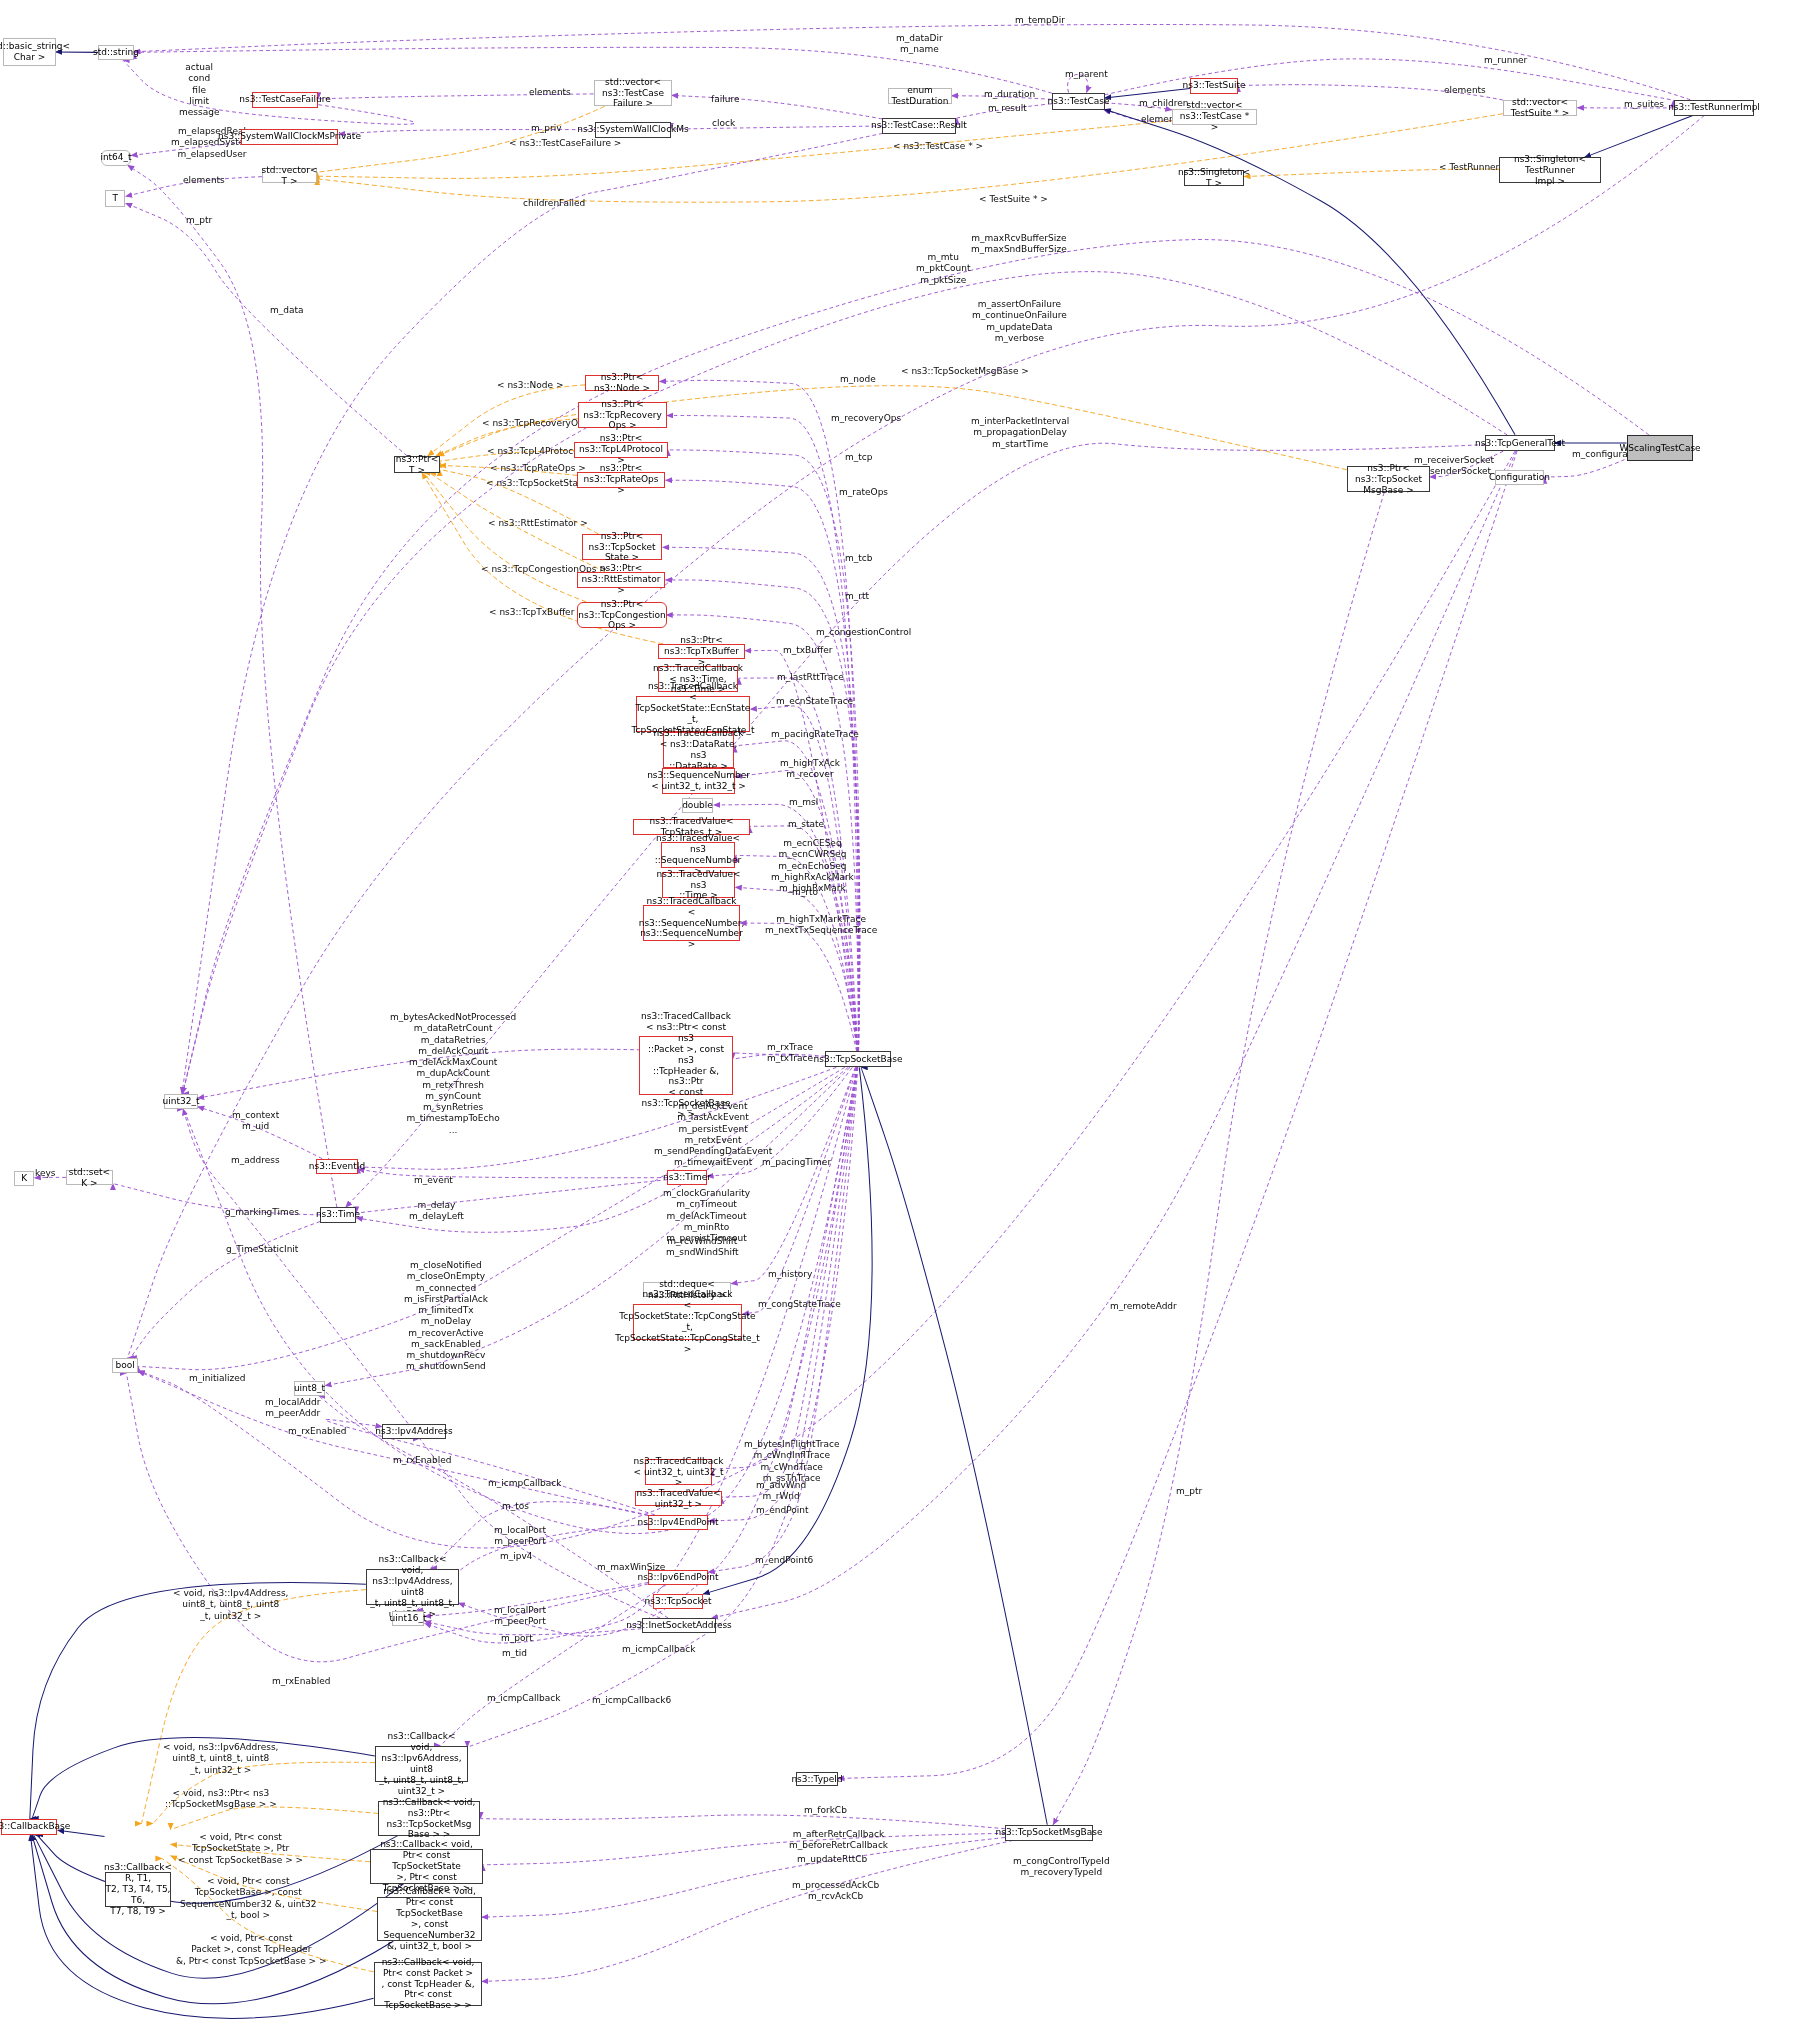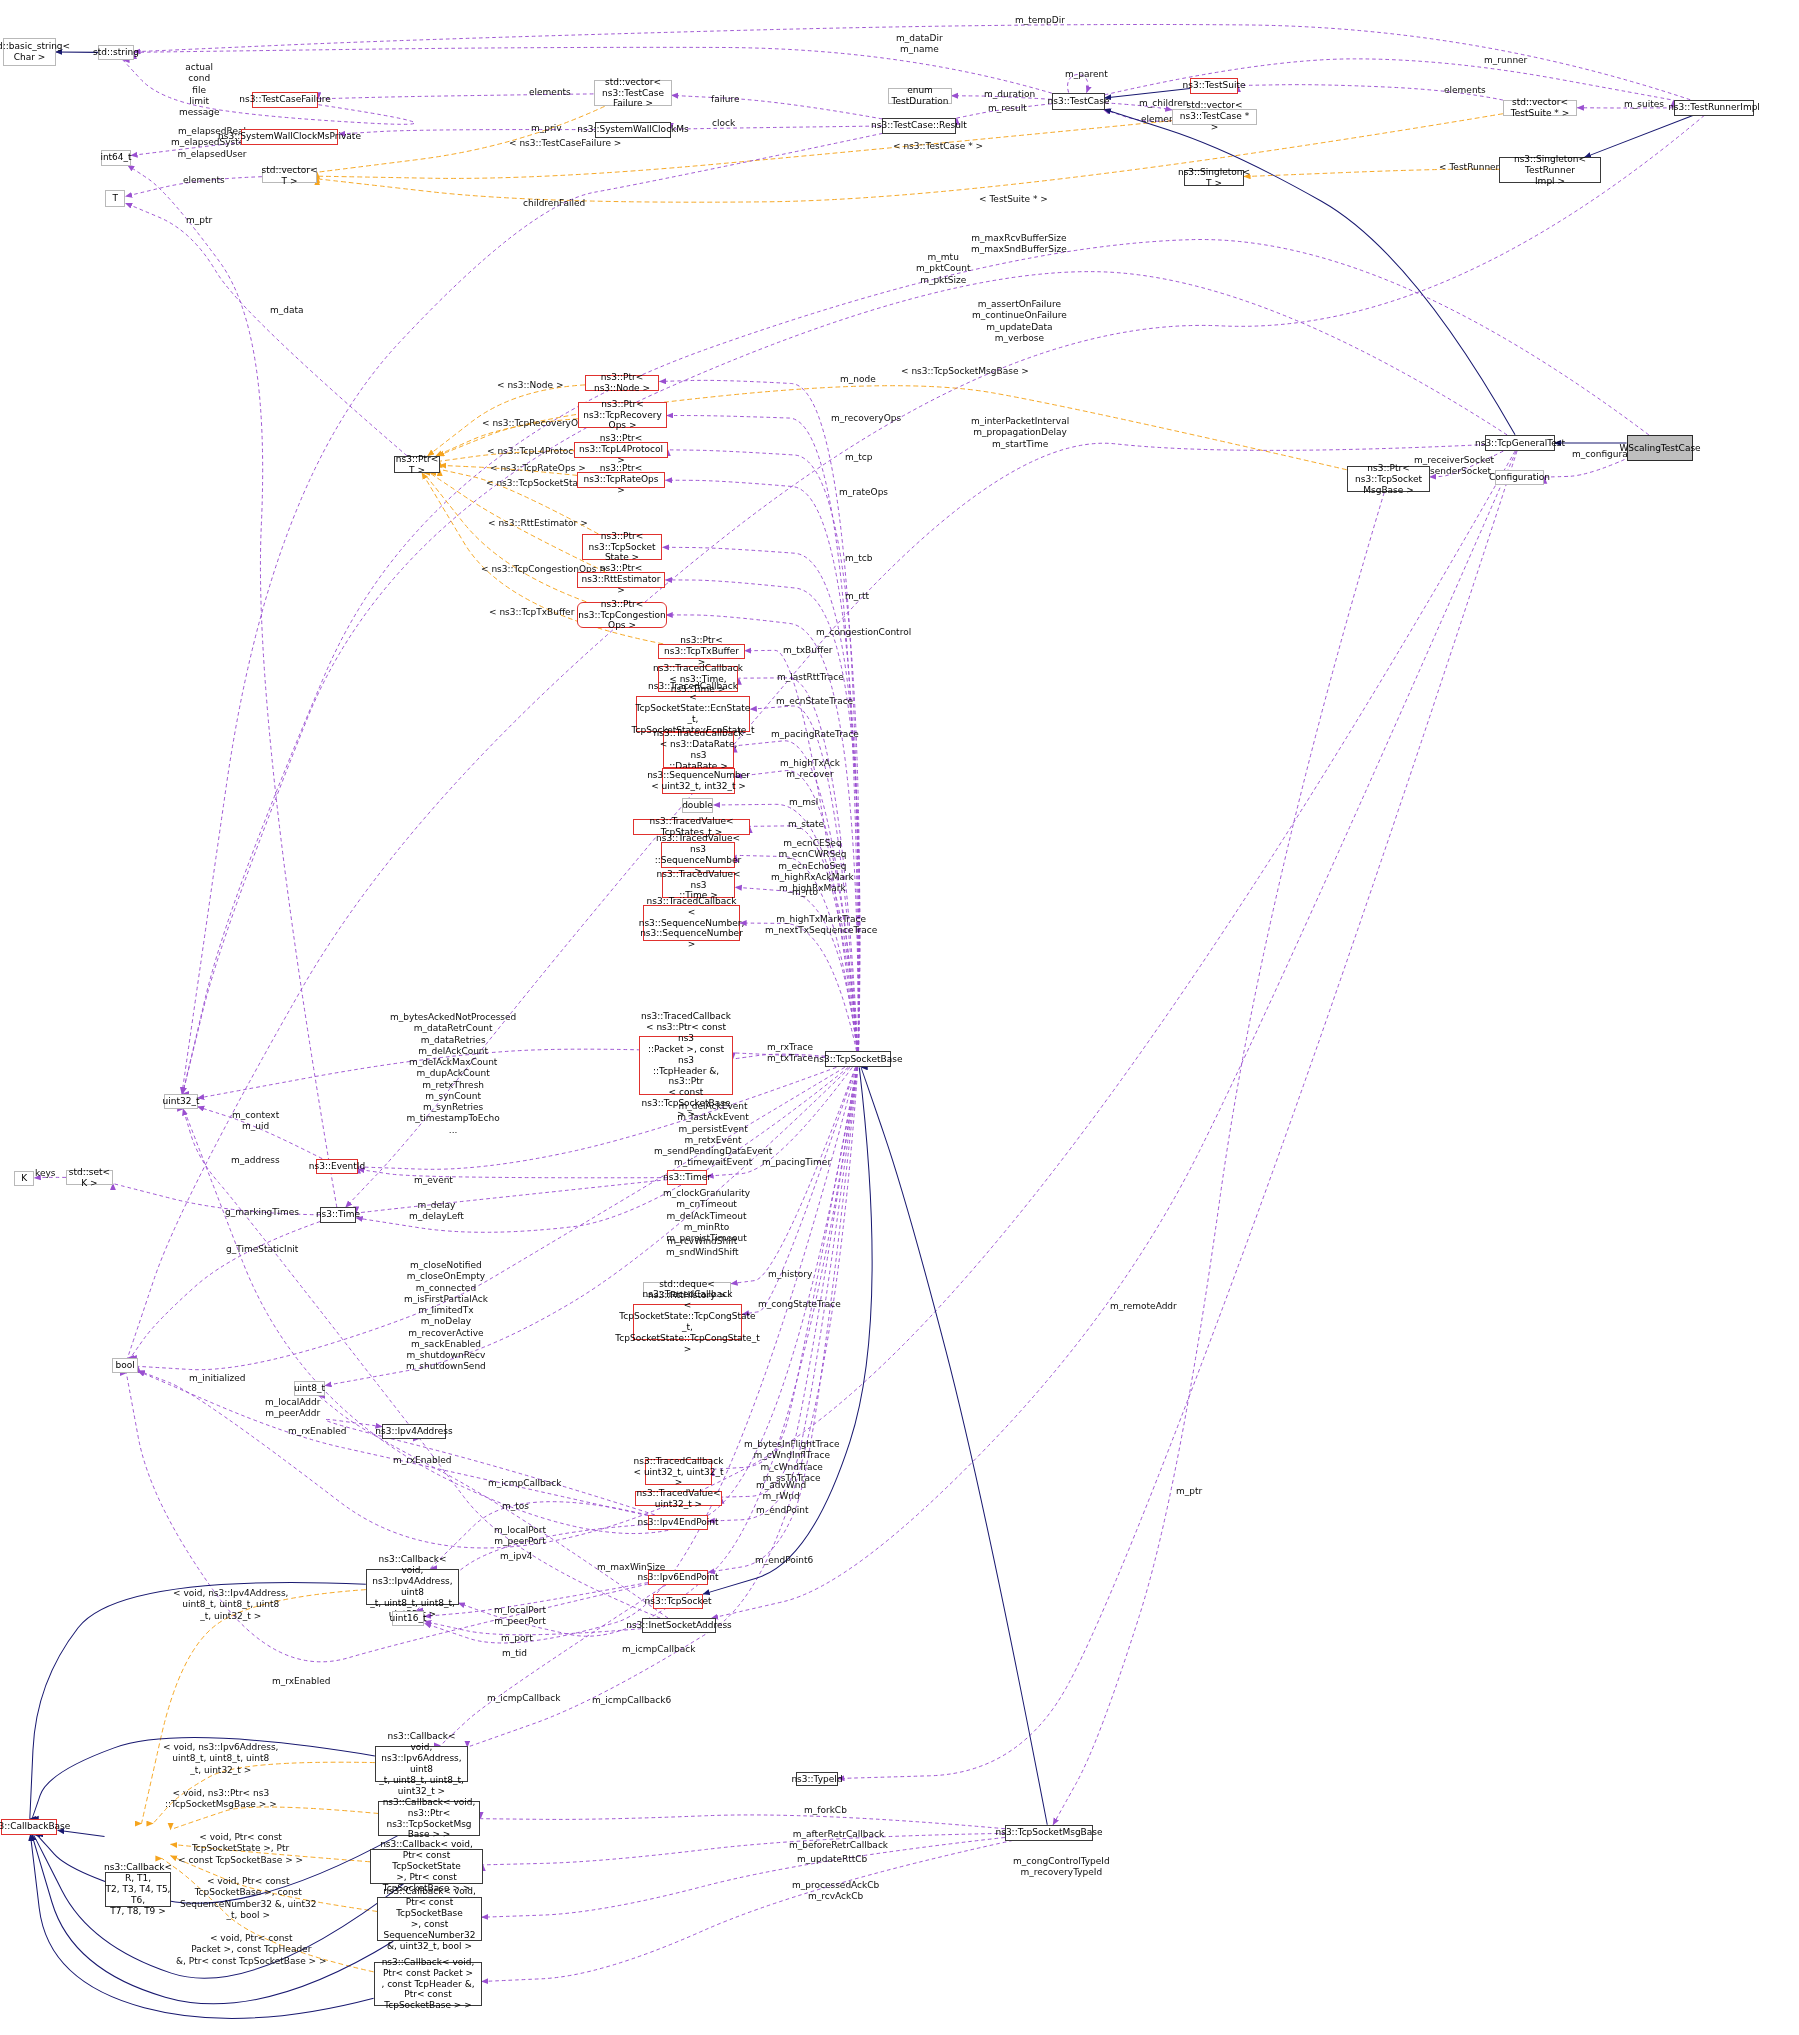--- a/index.html
+++ b/index.html
@@ -146,21 +146,21 @@
       <path d="M609,2637.6728395061727 Q200,2620 130,2710 Q60,2800 54.79668049792531,2914 T49.593360995850624,3028" fill="none" stroke="#191970" stroke-width="1.7" marker-end="url(#ai)"></path>
       <path d="M624,2923.3266832917707 Q300,2870 190,2910 Q80,2950 66.71428571428572,2989 T53.42857142857143,3028" fill="none" stroke="#191970" stroke-width="1.7" marker-end="url(#ai)"></path>
       <path d="M662.1965317919075,3056 Q400,3200 260,3160 Q120,3120 90.34177215189874,3087 T60.68354430379747,3054" fill="none" stroke="#191970" stroke-width="1.7" marker-end="url(#ai)"></path>
       <path d="M672.286995515695,3136 Q420,3330 285,3285 Q150,3240 102.79899497487438,3147 T55.597989949748744,3054" fill="none" stroke="#191970" stroke-width="1.7" marker-end="url(#ai)"></path>
       <path d="M654.7428571428571,3232 Q430,3370 275,3325 Q120,3280 86.43096234309624,3167 T52.86192468619247,3054" fill="none" stroke="#191970" stroke-width="1.7" marker-end="url(#ai)"></path>
       <path d="M622,3326.653846153846 Q400,3385 240,3342.5 Q80,3300 65.27799227799228,3177 T50.55598455598456,3054" fill="none" stroke="#191970" stroke-width="1.7" marker-end="url(#ai)"></path>
     </svg>
 <div class="node plain" style="left: 3px; top: 38px; width: 53px; height: 28px;">std::basic_string&lt;
 Char &gt;</div>
     <div class="node plain" style="left: 98px; top: 45px; width: 36px; height: 15px;">std::string</div>
-    <div class="node plain" style="left: 101px; top: 150px; width: 30px; height: 15.6px;">int64_t</div>
+    <div class="node plain" style="left: 101px; top: 150px; width: 30px; height: 15.6px; border-radius: 6px;">int64_t</div>
     <div class="node plain" style="left: 105px; top: 190px; width: 20.4px; height: 17px;">T</div>
     <div class="node red" style="left: 252px; top: 92px; width: 66px; height: 15.6px;">ns3::TestCaseFailure</div>
     <div class="node red" style="left: 241px; top: 129px; width: 97px; height: 15.6px;">ns3::SystemWallClockMsPrivate</div>
     <div class="node plain" style="left: 262px; top: 168px; width: 55px; height: 15px;">std::vector&lt; T &gt;</div>
     <div class="node plain" style="left: 594px; top: 80px; width: 78px; height: 26px;">std::vector&lt; ns3::TestCase
 Failure &gt;</div>
     <div class="node bold" style="left: 595px; top: 122px; width: 76px; height: 15.6px;">ns3::SystemWallClockMs</div>
     <div class="node plain" style="left: 888px; top: 88px; width: 64px; height: 15.6px;">enum TestDuration</div>
     <div class="node bold" style="left: 882px; top: 118px; width: 74px; height: 15.6px;">ns3::TestCase::Result</div>
     <div class="node bold" style="left: 1052px; top: 93px; width: 53px; height: 17px;">ns3::TestCase</div>

